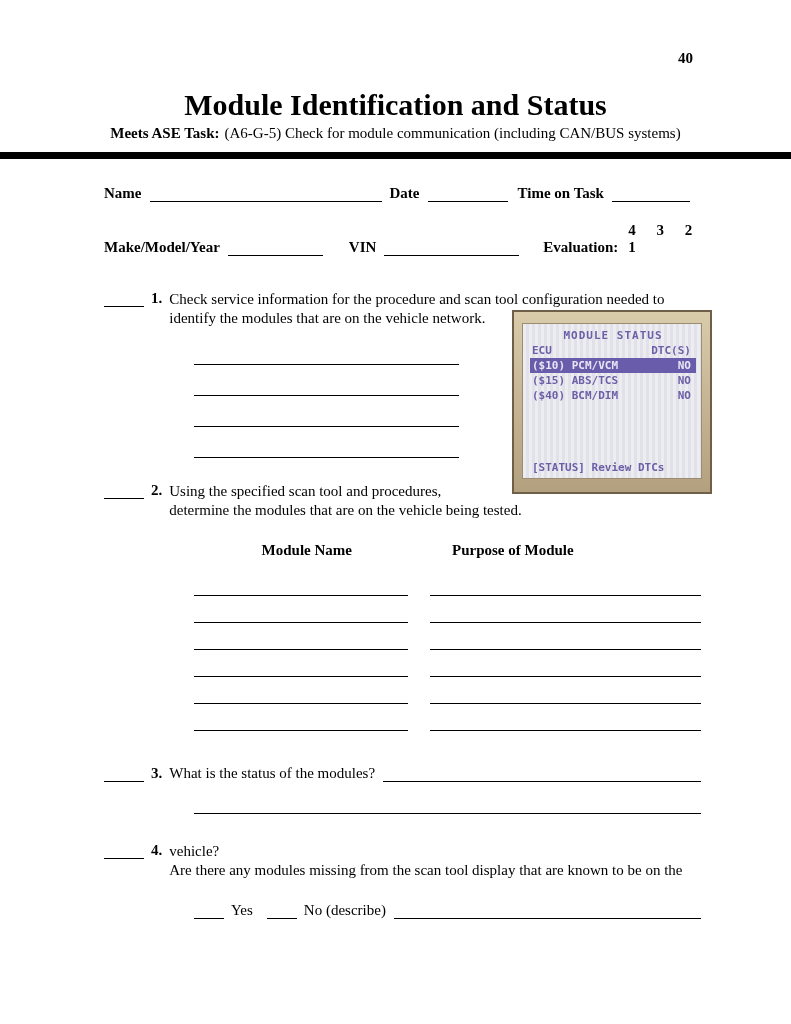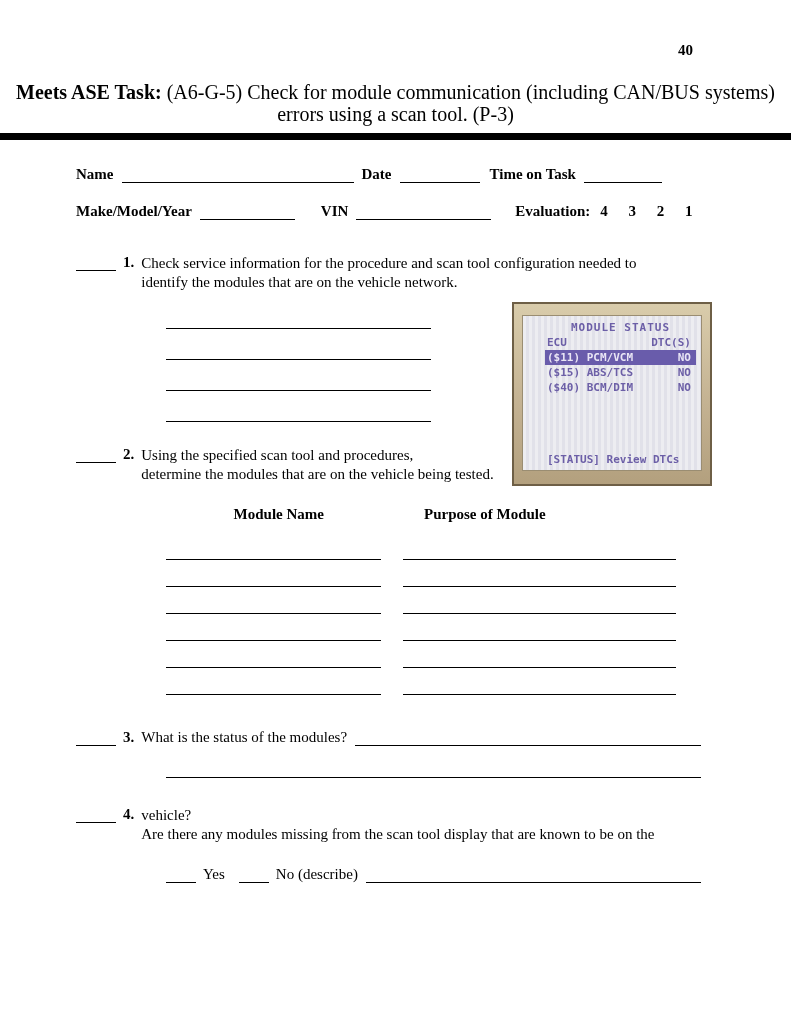--- a/index.html
+++ b/index.html
@@ -1,21 +1,21 @@
 <!DOCTYPE html>
 <html><head>
 <meta charset="utf-8">
 <style>
   * { box-sizing: border-box; }
   body { margin: 0; background: #ffffff; }
   .page {
     position: relative;
     width: 791px;
     height: 968px;
-    margin: 4px auto;
+    margin: 12px auto;
     background: #ffffff;
     color: #000;
     font-family: "Liberation Serif", serif;
     font-size: 15px;
     overflow: hidden;
     padding-top: 76px;
   }
   .b { font-weight: bold; }
 
   .page-number {
@@ -28,34 +28,34 @@
 
   .title {
     margin: 0;
     text-align: center;
     font-size: 30px;
     font-weight: bold;
     line-height: 1.1;
   }
   .subtitle {
     text-align: center;
-    font-size: 20px;
+    font-size: 15px;
     line-height: 19px;
     margin-top: 3px;
   }
   .subtitle .task-text { margin-left: 5px; }
 
   .rule {
     margin-top: 9px;
     height: 7px;
     background: #000;
     width: 100%;
   }
 
-  .content { padding: 0 90px 0 76px; }
+  .content { padding: 0 90px 0 104px; }
 
   .field-row { display: flex; align-items: flex-end; font-weight: bold; }
   .row1 { margin-top: 26px; }
   .row2 { margin-top: 20px; }
   .blank {
     display: inline-block;
     border-bottom: 1.4px solid #000;
     height: 15px;
     flex: none;
   }
@@ -110,21 +110,21 @@
     height: 184px;
     border: 2px solid #6e5f46;
     background: linear-gradient(180deg, #d9ccab 0%, #c4b292 55%, #b3a07e 100%);
     padding: 11px 8px 13px 8px;
   }
   .screen {
     width: 100%;
     height: 100%;
     background: repeating-linear-gradient(90deg, #ededf1 0 3px, #e1e1e9 3px 6px);
     border: 1px solid #9a8d72;
-    padding: 4px 5px 3px 22px;
+    padding: 4px 5px 3px 7px;
     font-family: "DejaVu Sans Mono", monospace;
     font-size: 11px;
     line-height: 15px;
     font-weight: bold;
     color: var(--scr-text, #6c5fa7);
     display: flex;
     flex-direction: column;
   }
   .scr-title { text-align: center; letter-spacing: 1px; }
   .scr-header, .scr-row { display: flex; justify-content: space-between; padding: 0 5px 0 2px; }
@@ -167,25 +167,25 @@
     margin-left: 8px;
   }
 </style>
 </head>
 <body>
 
 <div class="page">
 
   <div class="page-number">40</div>
 
+  <h1 class="title">Module Identification and Status</h1>
 
   <div class="subtitle">
     <span class="b">Meets ASE Task:</span><span class="task-text">(A6-G-5) Check for module communication (including CAN/BUS systems)</span>
   </div>
-  <div class="subtitle">errors using a scan tool.  (P-3)</div>
 
   <div class="rule"></div>
 
   <div class="content">
 
     <div class="field-row row1">
       <span>Name</span>
       <span class="blank w232 ml8"></span>
       <span class="ml8">Date</span>
       <span class="blank w80 ml8"></span>
@@ -287,21 +287,21 @@
   </div>
 
   <div class="photo">
     <div class="screen" style="--scr-text: #6c5fa7; --scr-hl: #695cab; --scr-hl-text: #e9e5f5;">
       <div class="scr-title">MODULE STATUS</div>
       <div class="scr-header">
         <span>ECU</span>
         <span>DTC(S)</span>
       </div>
       <div class="scr-row selected">
-        <span>($11) PCM/VCM</span>
+        <span>($10) PCM/VCM</span>
         <span>NO</span>
       </div>
       <div class="scr-row">
         <span>($15) ABS/TCS</span>
         <span>NO</span>
       </div>
       <div class="scr-row">
         <span>($40) BCM/DIM</span>
         <span>NO</span>
       </div>

